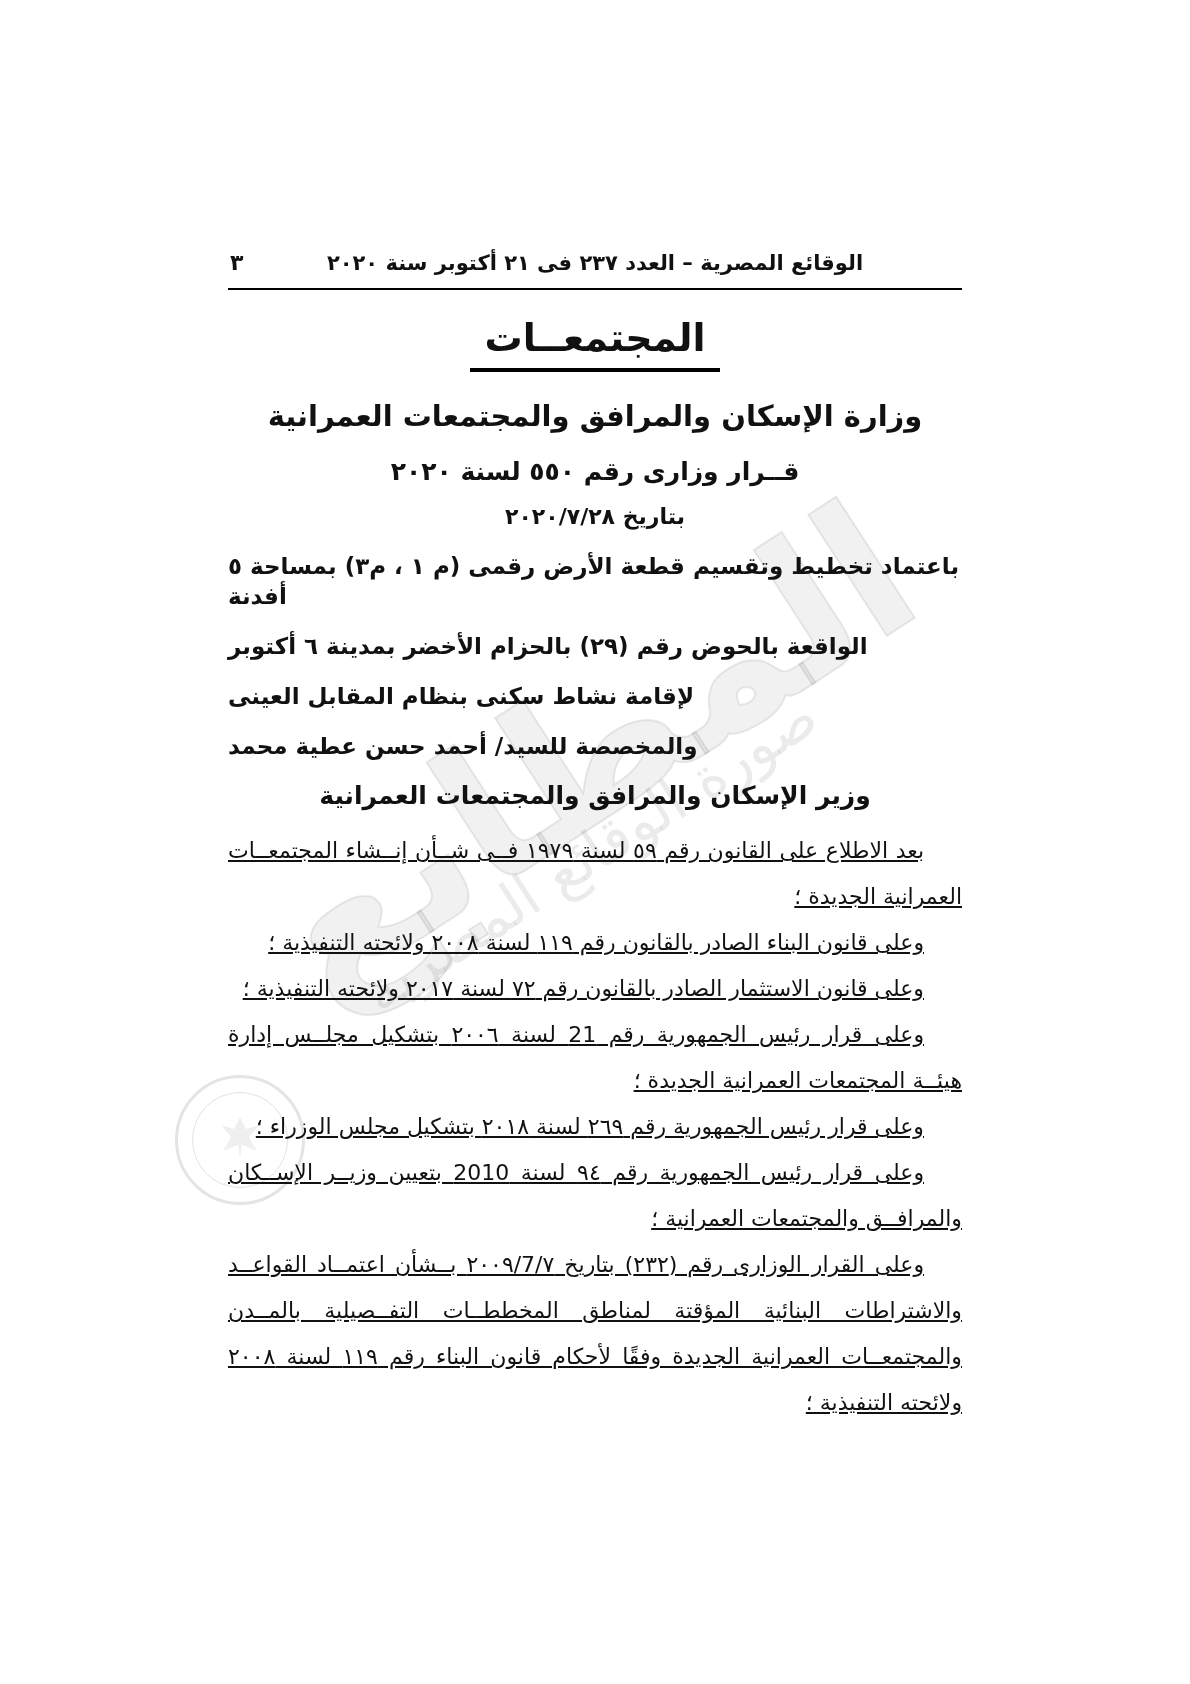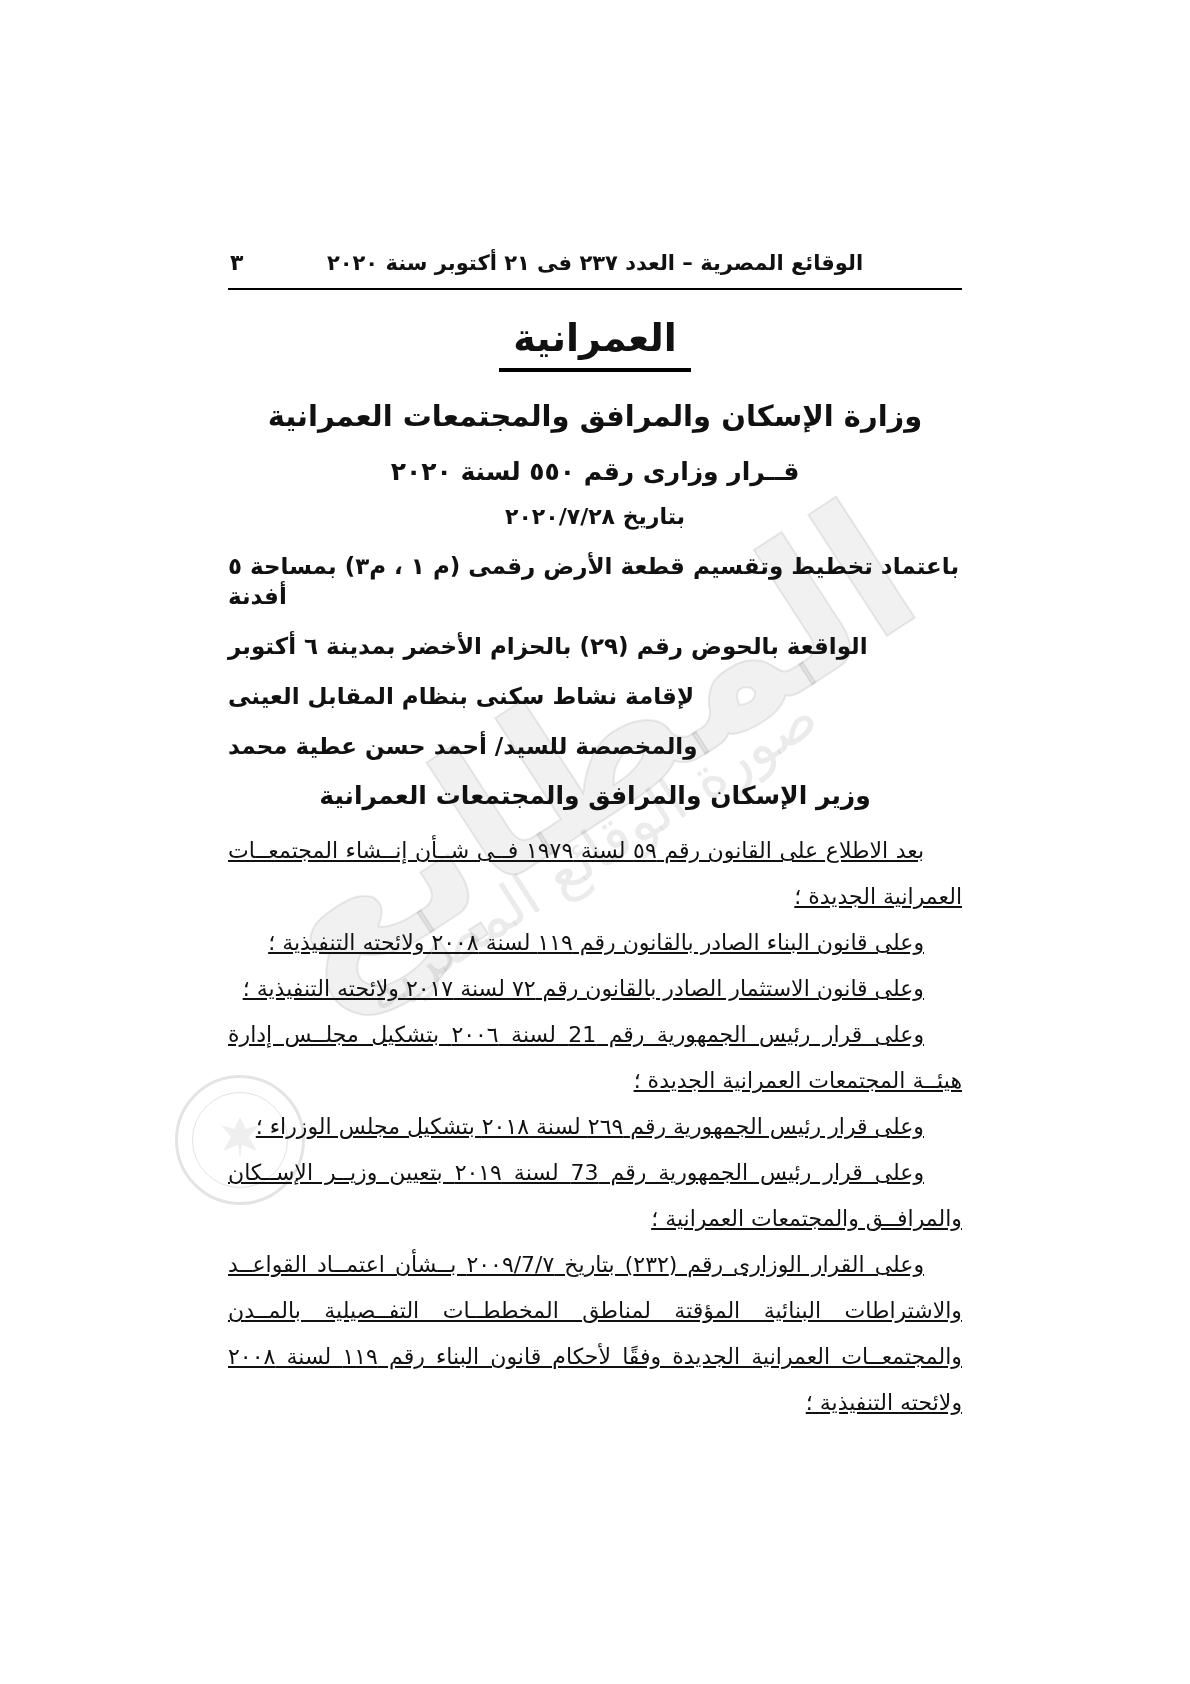--- a/index.html
+++ b/index.html
@@ -178,21 +178,21 @@
   <div class="content">
 
     <div class="page-header">
       <span class="header-text">الوقائع المصرية – العدد ٢٣٧ فى ٢١ أكتوبر سنة ٢٠٢٠</span>
       <span class="page-number">٣</span>
     </div>
 
     <hr class="header-rule">
 
     <h1 class="main-title">
-      <span class="underlined">العمرانية</span>
+      <span class="underlined">المجتمعــات</span>
     </h1>
 
     <h2 class="ministry-title">وزارة الإسكان والمرافق والمجتمعات العمرانية</h2>
 
     <h3 class="decision-number">قــرار وزارى رقم ٥٥٠ لسنة ٢٠٢٠</h3>
 
     <div class="decision-date">بتاريخ ٢٠٢٠/٧/٢٨</div>
 
     <div class="subject-block">
       <div class="subject-line">باعتماد تخطيط وتقسيم قطعة الأرض رقمى (م ١ ، م٣) بمساحة ٥ أفدنة</div>
@@ -202,18 +202,18 @@
     </div>
 
     <div class="issuer-heading">وزير الإسكان والمرافق والمجتمعات العمرانية</div>
 
     <div class="body-text">
       <p>بعد الاطلاع على القانون رقم ٥٩ لسنة ١٩٧٩ فــى شــأن إنــشاء المجتمعــات العمرانية الجديدة ؛</p>
       <p>وعلى قانون البناء الصادر بالقانون رقم ١١٩ لسنة ٢٠٠٨ ولائحته التنفيذية ؛</p>
       <p>وعلى قانون الاستثمار الصادر بالقانون رقم ٧٢ لسنة ٢٠١٧ ولائحته التنفيذية ؛</p>
       <p>وعلى قرار رئيس الجمهورية رقم 21 لسنة ٢٠٠٦ بتشكيل مجلــس إدارة هيئــة المجتمعات العمرانية الجديدة ؛</p>
       <p>وعلى قرار رئيس الجمهورية رقم ٢٦٩ لسنة ٢٠١٨ بتشكيل مجلس الوزراء ؛</p>
-      <p>وعلى قرار رئيس الجمهورية رقم 73 لسنة ٢٠١٩ بتعيين وزيــر الإســكان والمرافــق والمجتمعات العمرانية ؛</p>
+      <p>وعلى قرار رئيس الجمهورية رقم ٩٤ لسنة 2010 بتعيين وزيــر الإســكان والمرافــق والمجتمعات العمرانية ؛</p>
       <p>وعلى القرار الوزارى رقم (٢٣٢) بتاريخ ٢٠٠٩/7/٧ بــشأن اعتمــاد القواعــد والاشتراطات البنائية المؤقتة لمناطق المخططــات التفــصيلية بالمــدن والمجتمعــات العمرانية الجديدة وفقًا لأحكام قانون البناء رقم ١١٩ لسنة ٢٠٠٨ ولائحته التنفيذية ؛</p>
     </div>
 
   </div>
 </div>
 
 </body></html>

